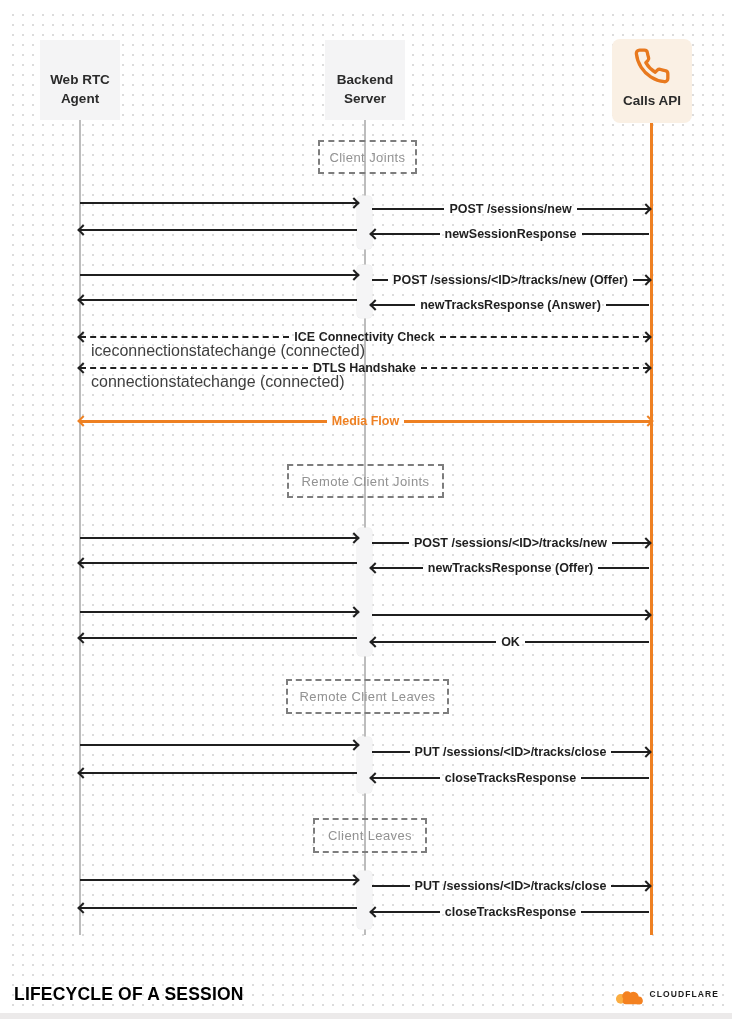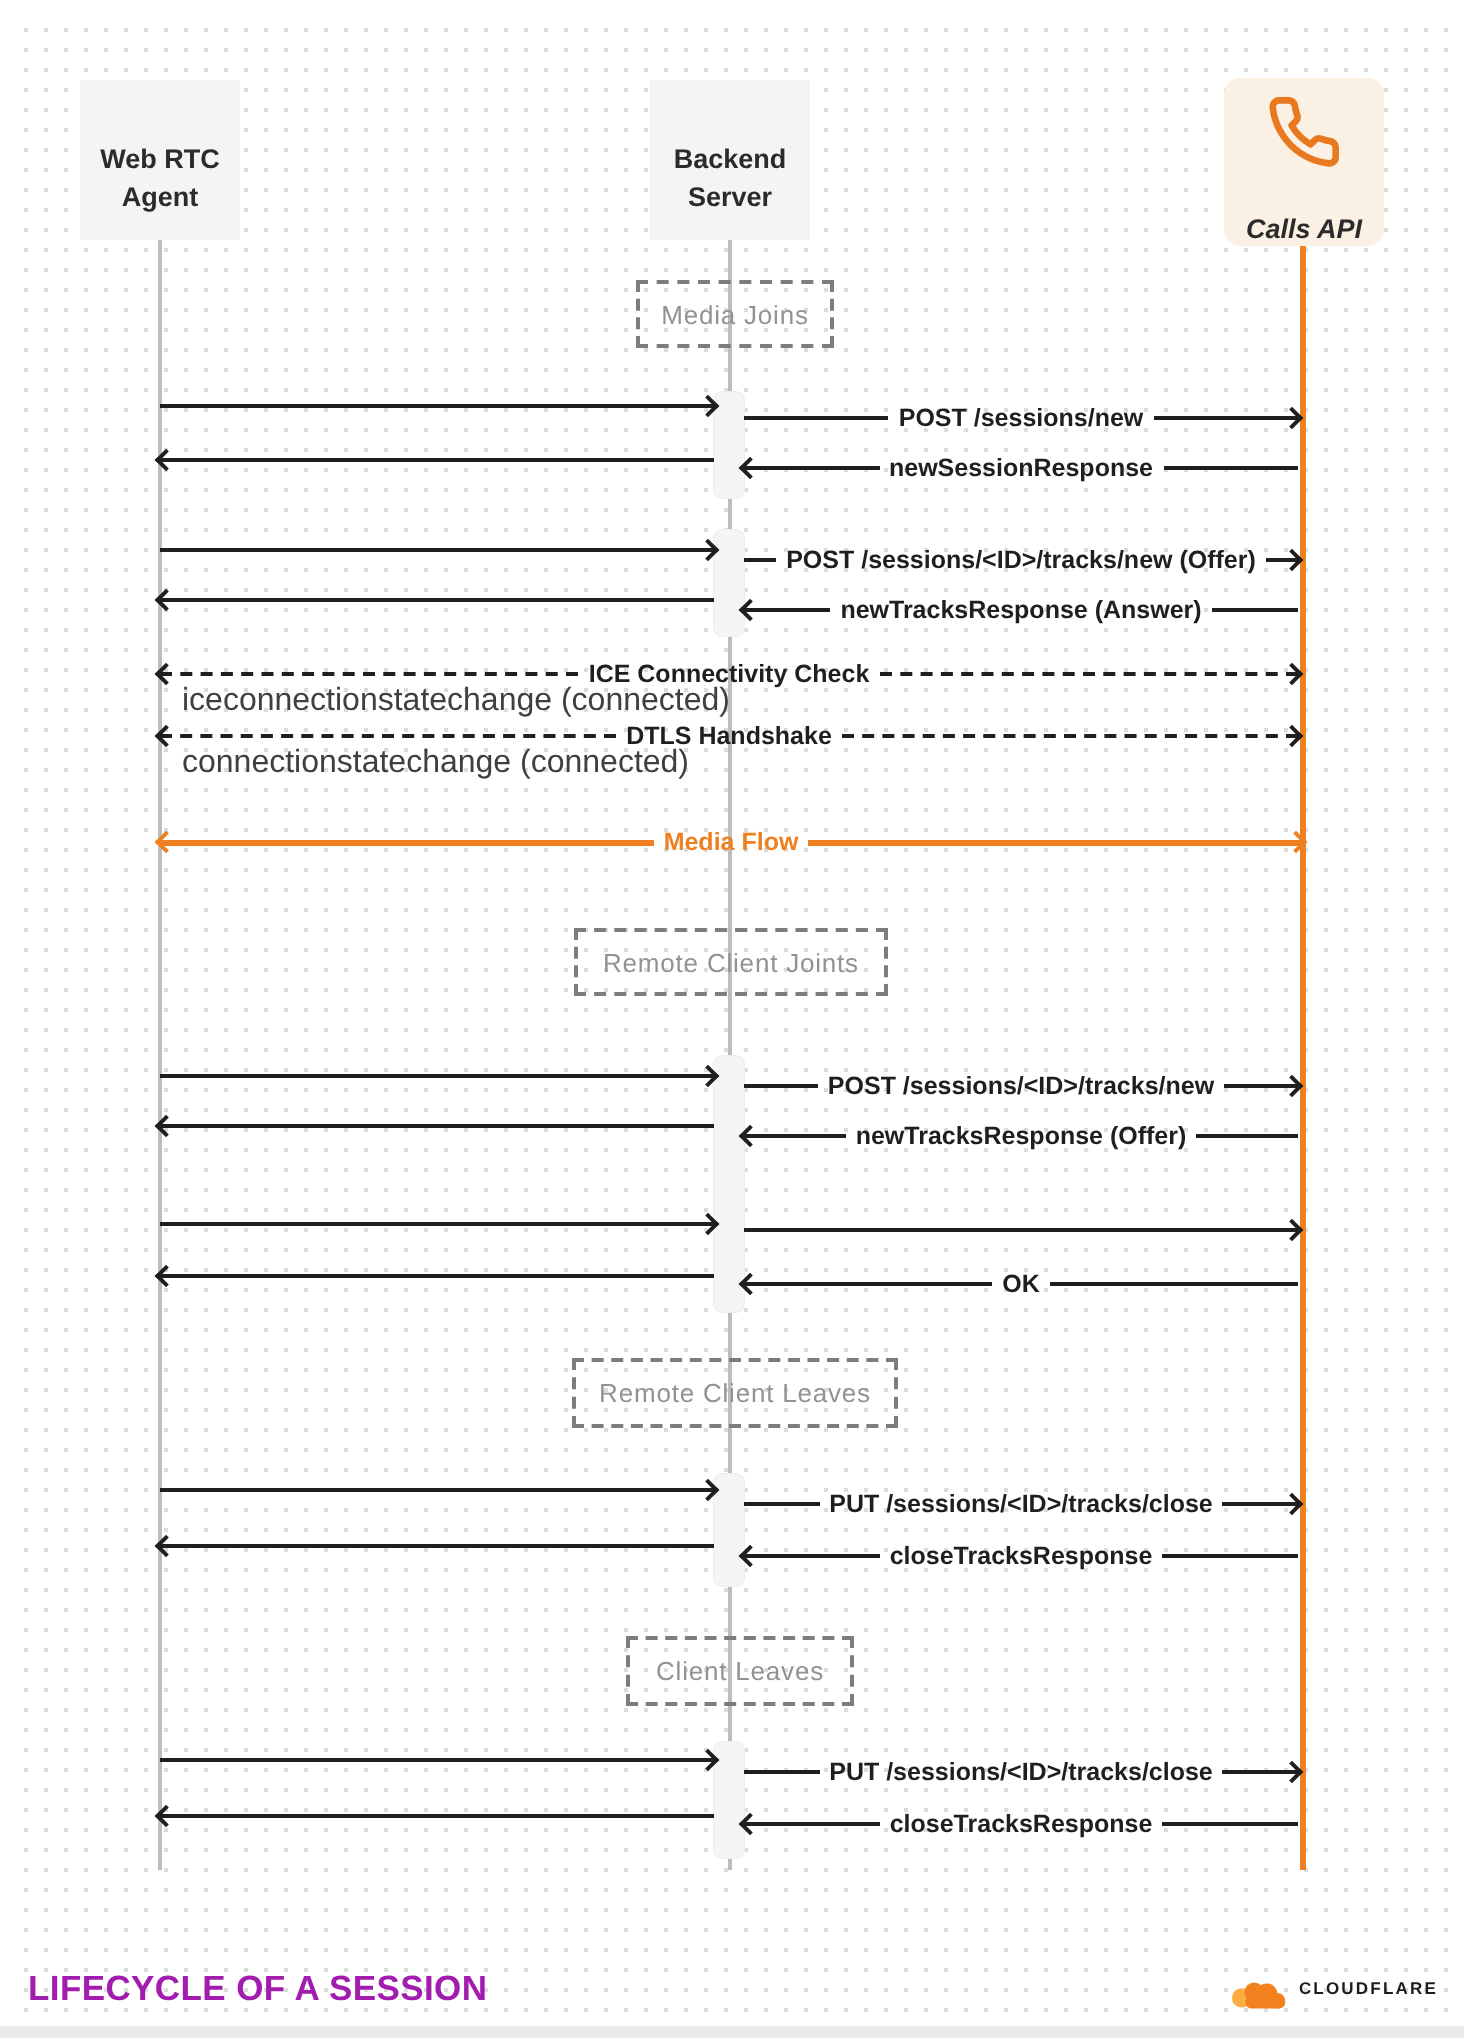--- a/index.html
+++ b/index.html
@@ -18,21 +18,21 @@
     position:absolute; width:80px; height:80px; background:#f4f4f5;
     display:flex; align-items:center; justify-content:center; text-align:center; z-index:3;
   }
   .actor .actor-label {
     font-weight:bold; font-size:13.5px; color:#2b2b2b; line-height:1.4; white-space:pre-line;margin-top:20px;
   }
   .actor.cream {
     background:#faf0e4; border-radius:8px; height:84px;
     flex-direction:column; justify-content:flex-start; padding-top:8px; box-sizing:border-box;
   }
-  .actor.cream .actor-label { font-size:13.5px; margin-top:16px;font-style:italic; }
+  .actor.cream .actor-label { font-size:13.5px; margin-top:3px; }
 
   .lifeline { position:absolute; width:2px; background:#bdbdbd; z-index:1; }
   .lifeline.orange { background:#ee8022; width:2.5px; }
 
   .activation {
     position:absolute; left:357px; width:15px; background:#f5f5f6;
     border-radius:4px; box-shadow:0 0 0 0.5px #ededed; z-index:2;
   }
 
   .section-box {
@@ -48,21 +48,21 @@
   .msg .lbl { font-weight:bold; font-size:12.5px; margin:0 5px; white-space:nowrap; }
   .msg.orange { color:#ee8022; }
   .head { position:absolute; width:8px; height:8px; top:2.6px; box-sizing:border-box; }
   .head.r { right:-1px; border-top:2.5px solid currentColor; border-right:2.5px solid currentColor; transform:rotate(45deg); }
   .head.l { left:-1px; border-top:2.5px solid currentColor; border-right:2.5px solid currentColor; transform:rotate(-135deg); }
 
   .note { position:absolute; font-size:16px; color:#3f3f3f; z-index:5; white-space:nowrap; }
 
   .footer-title {
     position:absolute; left:14px; top:984px; font-size:17.5px; font-weight:bold;
-    color:#a21caf; letter-spacing:0.2px; z-index:6;
+    color:#000000; letter-spacing:0.2px; z-index:6;
   }
   .logo { position:absolute; right:13px; top:989px; display:flex; gap:4px; z-index:6; }
   .logo .logo-text { font-size:8.5px; font-weight:bold; letter-spacing:1.1px; color:#1d1d1d; }
 </style>
 </head>
 <body>
 
 <div class="canvas">
   <div class="dots"></div>
   <div class="bottom-strip"></div>
@@ -88,21 +88,21 @@
   <div class="lifeline" style="left:364px;top:120px;height:815px"></div>
   <div class="lifeline orange" style="left:650px;top:122px;height:813px"></div>
 
   <div class="activation" style="top:196px;height:53px"></div>
   <div class="activation" style="top:265px;height:53px"></div>
   <div class="activation" style="top:528px;height:128px"></div>
   <div class="activation" style="top:737px;height:56px"></div>
   <div class="activation" style="top:871px;height:58px"></div>
 
   <div class="section-box" style="left:318px;top:140px;width:95px;height:30px">
-    <span>Media Joins</span>
+    <span>Client Joints</span>
   </div>
   <div class="section-box" style="left:287px;top:464px;width:153px;height:30px">
     <span>Remote Client Joints</span>
   </div>
   <div class="section-box" style="left:286px;top:679px;width:159px;height:31px">
     <span>Remote Client Leaves</span>
   </div>
   <div class="section-box" style="left:313px;top:818px;width:110px;height:31px">
     <span>Client Leaves</span>
   </div>

